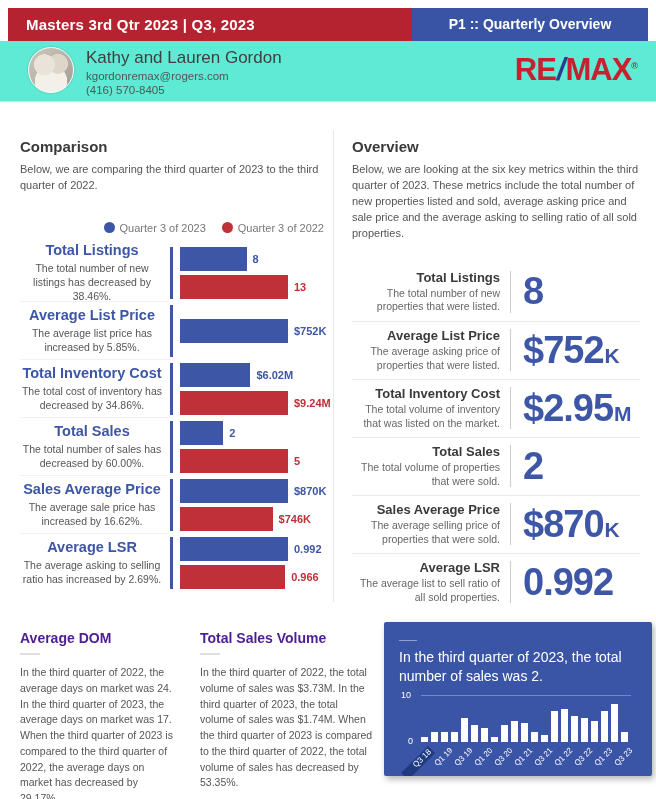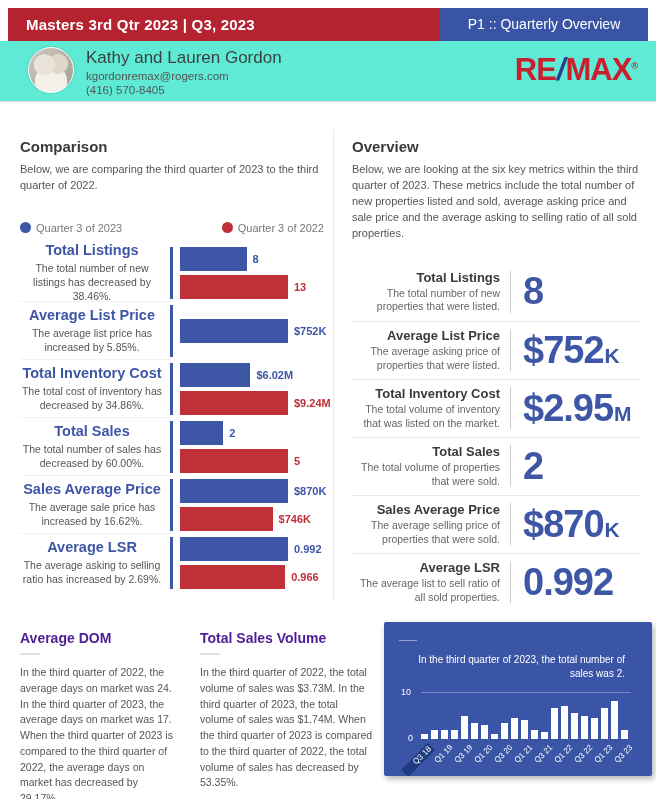--- a/index.html
+++ b/index.html
@@ -9,21 +9,21 @@
     font-family:"Liberation Sans", sans-serif; color:#3a3a3a;
   }
 
   
   .top-bar { position:absolute; left:8px; top:8px; right:8px; height:33px; display:flex;border-radius:6px; }
   .top-red {
     flex:1; background:#b52330; color:#fff; font-size:15px; font-weight:bold;
     line-height:33px; padding-left:18px; letter-spacing:.2px;
   }
   .top-blue {
-    width:208px; background:#3a54a5; color:#fff; font-size:14px; font-weight:normal;
+    width:236px; background:#3a54a5; color:#fff; font-size:14px; font-weight:bold;
     line-height:33px; text-align:center;
   }
 
   
   .strip {
     position:absolute; left:0; top:41px; width:656px; height:61px;
     background:#5eead4; border-bottom:1px solid #dcdcdc;
   }
   .avatar {
     position:absolute; left:28px; top:6px; width:46px; height:46px; border-radius:50%;
@@ -45,21 +45,21 @@
   .logo .reg { font-size:9px; vertical-align:super; letter-spacing:0; }
 
   
   #comparison { position:absolute; left:20px;  top:138px; width:312px; }
   #overview   { position:absolute; left:352px; top:138px; width:288px; }
   #col-divider{ position:absolute; left:333px; top:130px; width:1px; height:472px; background:#e8e8e8; }
   .sec-title  { font-size:15px; font-weight:bold; color:#3a3a3a; margin:0; }
   .sec-intro  { font-size:11px; color:#555; line-height:1.45; margin:7px 0 0; }
 
   
-  .legend { display:flex; justify-content:space-between; gap:16px; margin:28px 8px 10px 0; }
+  .legend { display:flex; justify-content:flex-end; gap:16px; margin:28px 8px 10px 0; }
   .legend-item { display:flex; align-items:center; gap:5px; font-size:11px; color:#777; }
   .legend-dot { width:11px; height:11px; border-radius:50%; }
 
   .comp-row  { display:flex; height:58px; }
   .comp-label{
     width:150px; padding-right:6px; text-align:center;
     display:flex; flex-direction:column; justify-content:center;
   }
   .comp-row:not(:last-child) .comp-label { border-bottom:1px solid #f2f2f2; }
   .comp-title{ color:#3d56a6; font-weight:bold; font-size:14.5px; }
@@ -94,21 +94,21 @@
   .b-text  { font-size:10.5px; color:#555; line-height:1.5; margin:0; }
 
   #quick-box {
     position:absolute; left:384px; top:622px; width:268px; height:154px;
     background:#3b55a6; border-radius:2px; box-shadow:2px 3px 6px rgba(0,0,0,.3);
     color:#fff; padding:12px 15px; overflow:hidden;
   }
   .q-title { font-size:13px; margin:0; font-weight:normal; }
   .q-title b { font-weight:bold; }
   .q-underline { width:18px; height:1px; background:rgba(255,255,255,.45); margin:6px 0 7px; }
-  .q-text  { font-size:10px; margin:12px; line-height:1.35;text-align:right; }
+  .q-text  { font-size:14px; margin:0; line-height:1.35; }
   .q-chart { position:relative; margin-top:9px; height:78px; }
   .q-grid  { position:absolute; left:22px; right:6px; top:0; height:1px; background:rgba(255,255,255,.3); }
   .q-ytop    { position:absolute; left:2px; top:-5px; font-size:9px; }
   .q-ybottom { position:absolute; left:9px; top:41px; font-size:9px; }
   .q-bars  { position:absolute; left:22px; top:0; height:47px; display:flex; align-items:flex-end; gap:3px; }
   .q-bar   { width:7px; background:#ffffff; flex:none; }
   .q-label {
     position:absolute; top:51px; width:38px; text-align:right; font-size:8px; color:#fff;
     transform:rotate(-45deg); transform-origin:100% 0; white-space:nowrap;
   }

